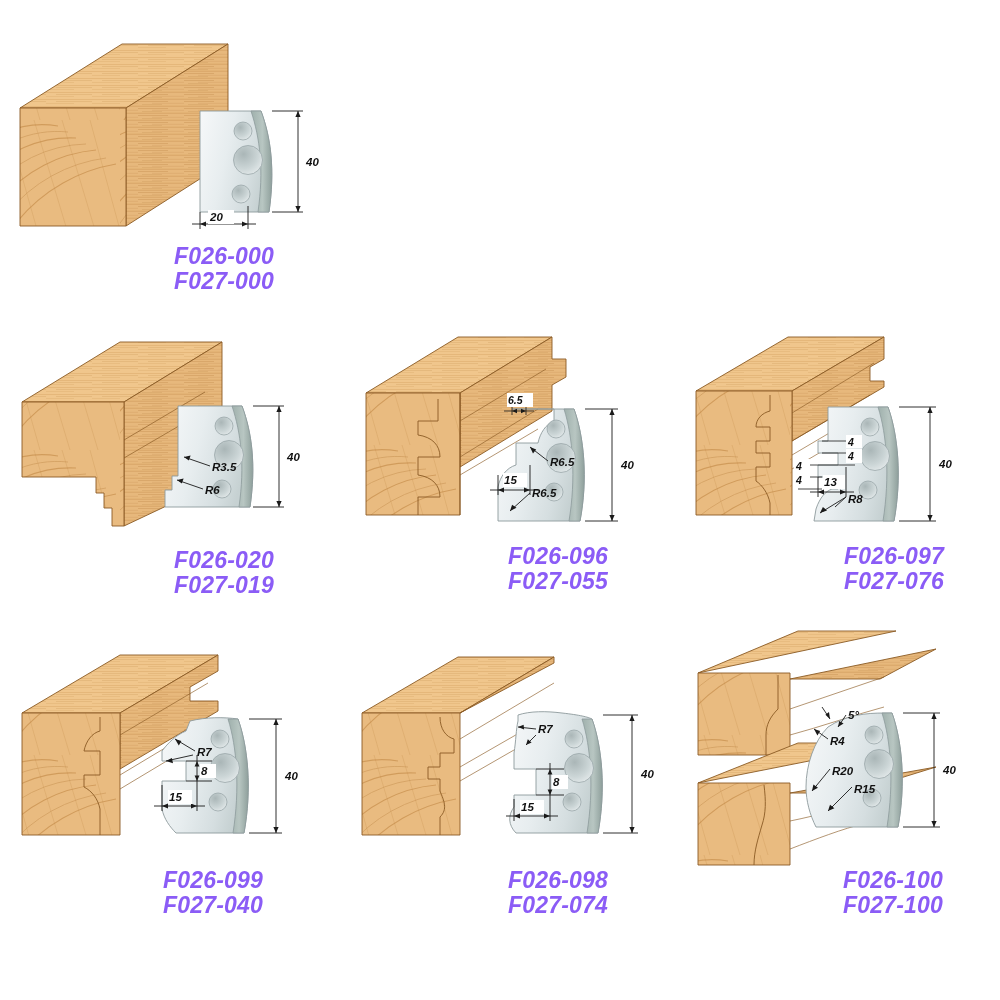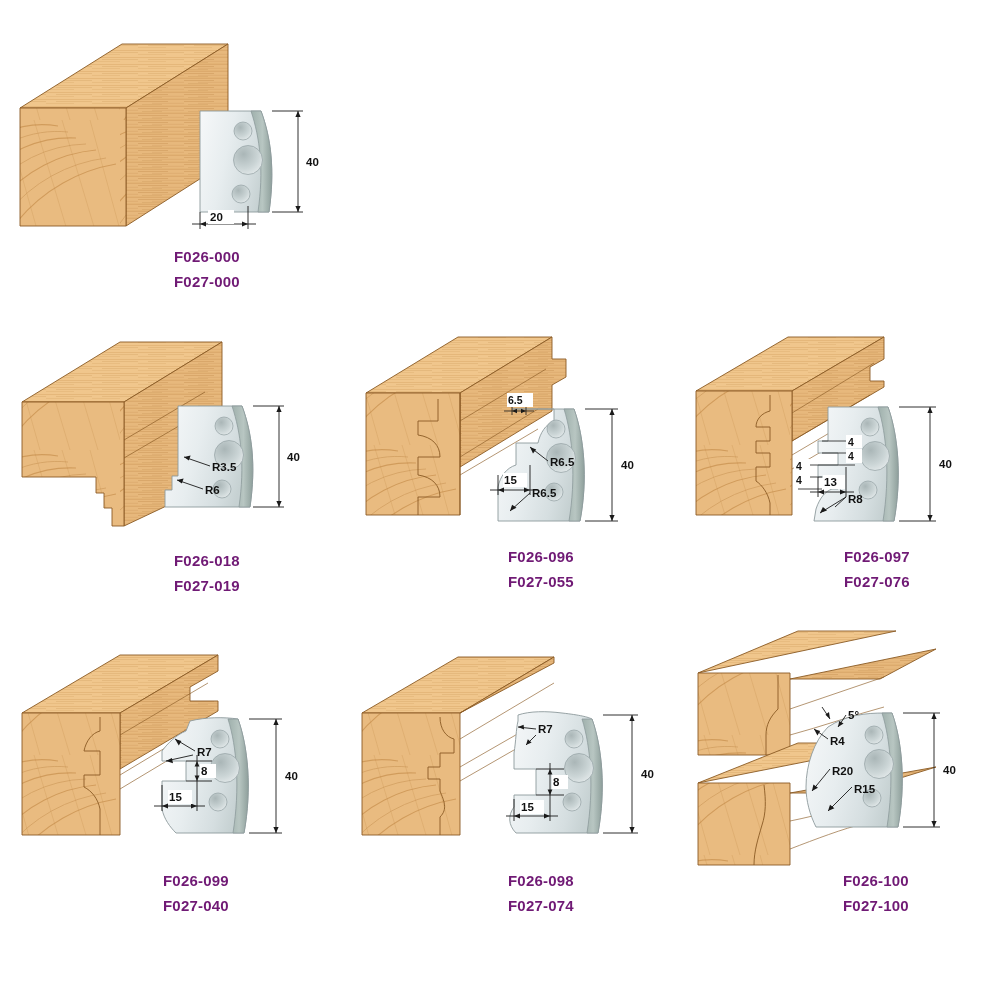--- a/index.html
+++ b/index.html
@@ -3,31 +3,31 @@
 <meta charset="utf-8">
 <style>
   html,body{margin:0;padding:0;}
   body{
     width:1000px;height:1000px;
     background:#ffffff;
     font-family:"Liberation Sans", sans-serif;
     position:relative;
     overflow:hidden;
   }
-  .sheet{position:absolute;inset:0;}
+  .sheet{position:absolute;inset:0;font-style:italic;}
   .cell{position:absolute;}
   svg{display:block;overflow:visible;}
 
   .partlabel{
     position:absolute;
     font-family:"Liberation Sans", sans-serif;
     font-weight:bold;
-    font-size:15px;
+    font-size:23px;
     letter-spacing:.2px;
-    color:#701a75;
+    color:#8b5cf6;
     line-height:25px;
     white-space:nowrap;
   }
   .dimtxt{
     font-family:"Liberation Sans", sans-serif;
     font-size:11.5px;
     font-weight:600;
     fill:#111111;
   }
   .dimtxt.small{font-size:10.5px;}
@@ -197,21 +197,21 @@
 
       <g stroke="#1a1a1a" stroke-width="0.9" fill="none">
         <path d="M203,159 L177,150"></path>
         <path d="M177,150 l6.6,-1.4 l-1.8,5 z" fill="#1a1a1a" stroke="none"></path>
       </g>
       <text class="dimtxt" x="205" y="164">R6</text>
     </svg>
   </div>
 
   <div class="partlabel" style="left:174px;top:548px;">
-    <div>F026-018</div>
+    <div>F026-020</div>
     <div>F027-019</div>
   </div>
 
   <div class="cell" style="left:340px;top:325px;width:340px;height:240px;">
     <svg width="340" height="240" viewBox="0 0 340 240">
       <g>
         <polygon points="26,68 118,12 212,12 120,68" fill="url(#pGrainHlight)" stroke="#8a5a24" stroke-width="0.9"></polygon>
         <polygon points="120,68 212,12 212,34 226,34 226,52 212,60 212,86 120,142" fill="url(#pGrainH)" stroke="#8a5a24" stroke-width="0.9"></polygon>
         <polygon points="26,68 120,68 120,190 26,190" fill="url(#pEnd)" stroke="#8a5a24" stroke-width="0.9"></polygon>
 

